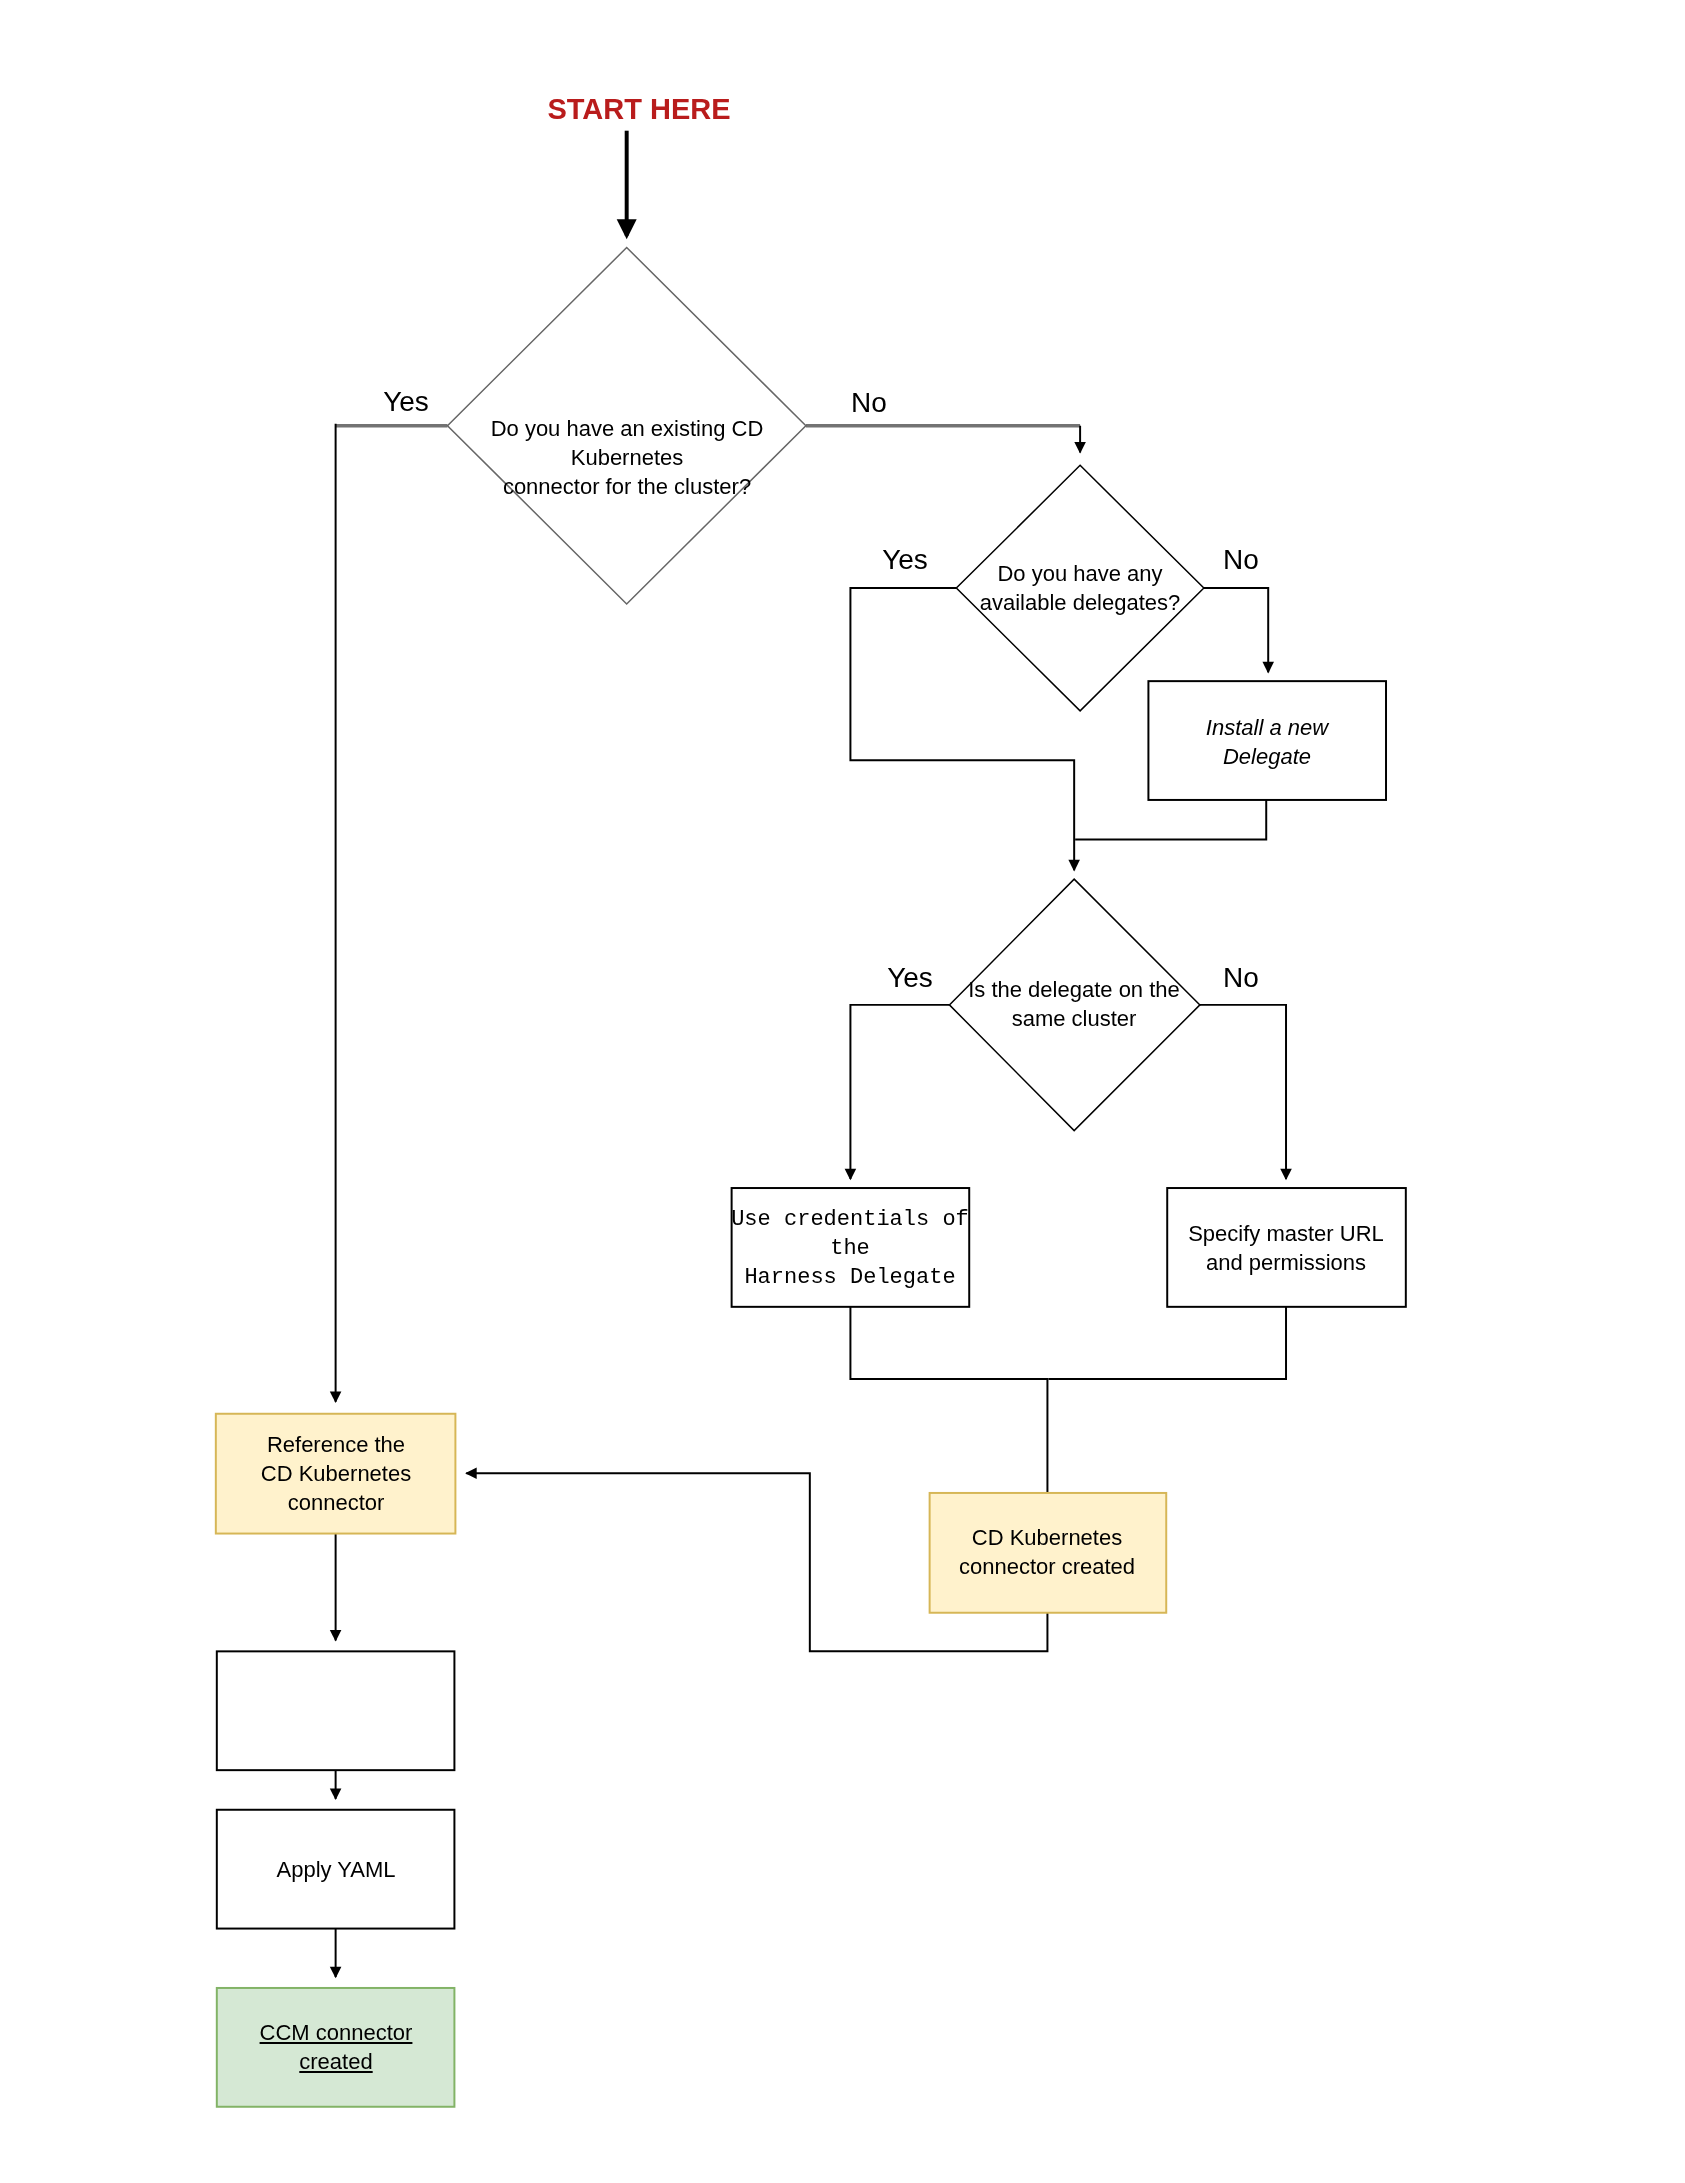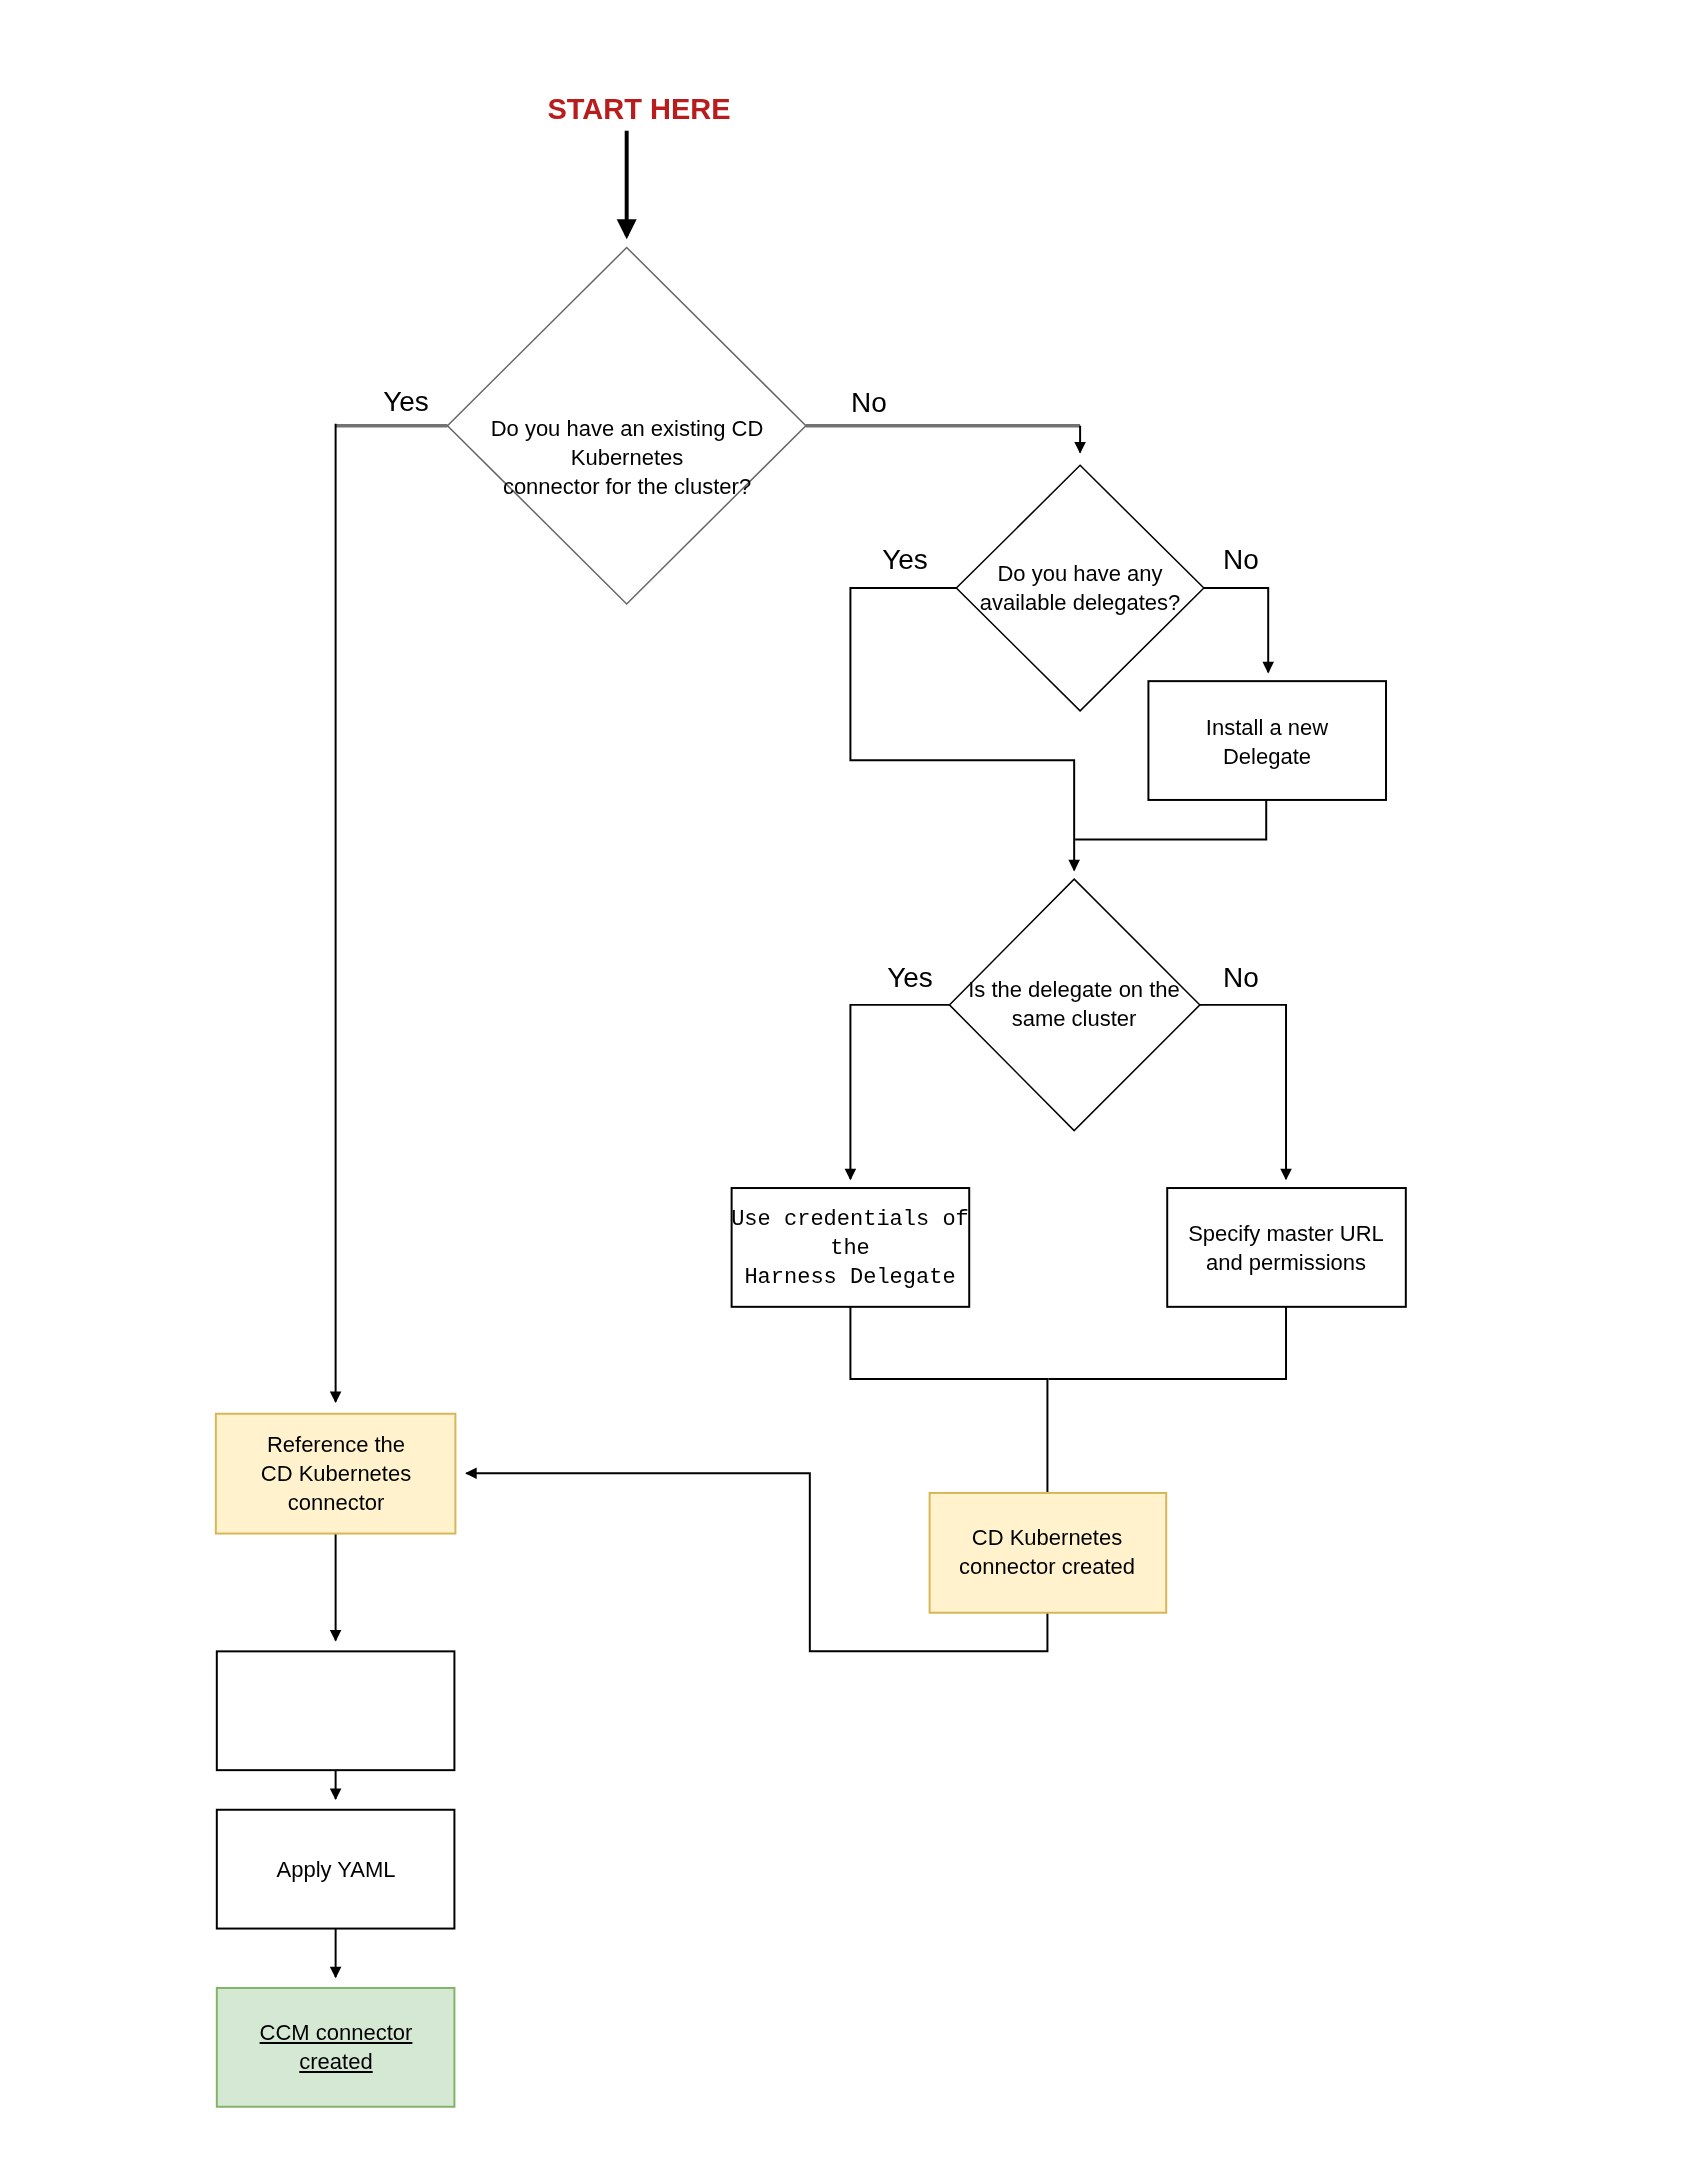--- a/index.html
+++ b/index.html
@@ -95,21 +95,21 @@
   <div class="start-lbl" style="left:639px;top:109px;">START HERE</div>
 
   <div class="lbl" style="left:627px;top:425px;width:356px;margin-top:32px;">Do you have an existing CD
 Kubernetes
 connector for the cluster?</div>
   <div class="lbl" style="left:1074px;top:1004px;width:277px;">Is the delegate on the
 same cluster</div>
   <div class="lbl" style="left:1080px;top:588px;width:277px;">Do you have any
 available delegates?</div>
 
-  <div class="lbl" style="left:1267px;top:742px;width:248px;">Install a new
+  <div class="lbl" style="left:1267px;top:742px;width:248px;font-style:italic;">Install a new
 Delegate</div>
   <div class="lbl" style="left:850px;top:1248px;width:249px;font-family:Liberation Mono, monospace;">Use credentials of the
 Harness Delegate</div>
   <div class="lbl" style="left:1286px;top:1248px;width:249px;">Specify master URL
 and permissions</div>
   <div class="lbl" style="left:336px;top:1869px;width:249px;">Apply YAML</div>
 
   <div class="lbl" style="left:1047px;top:1552px;width:248px;">CD Kubernetes
 connector created</div>
   <div class="lbl" style="left:336px;top:1473px;width:248px;">Reference the

